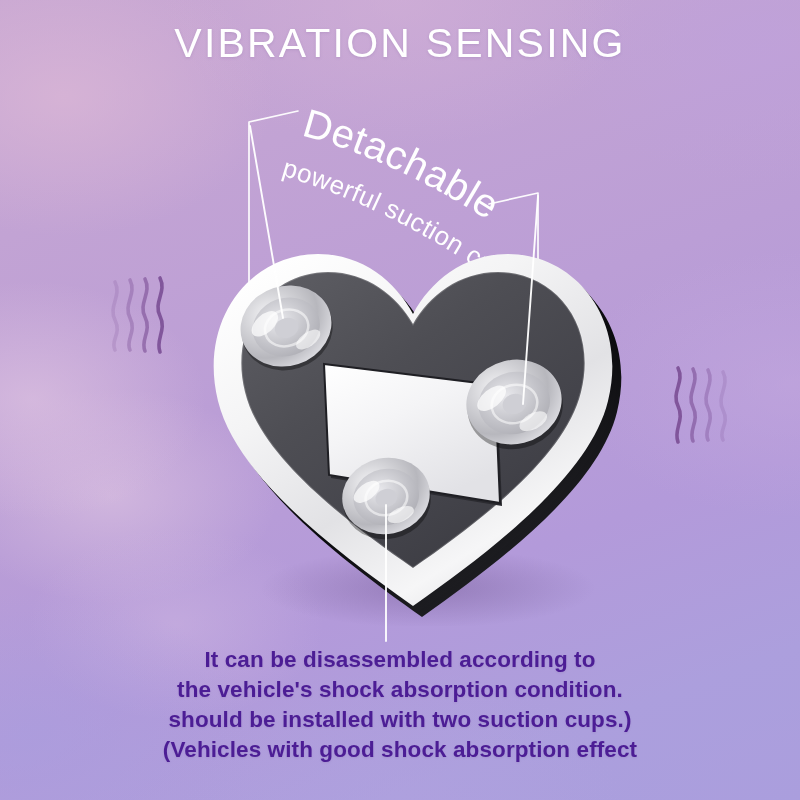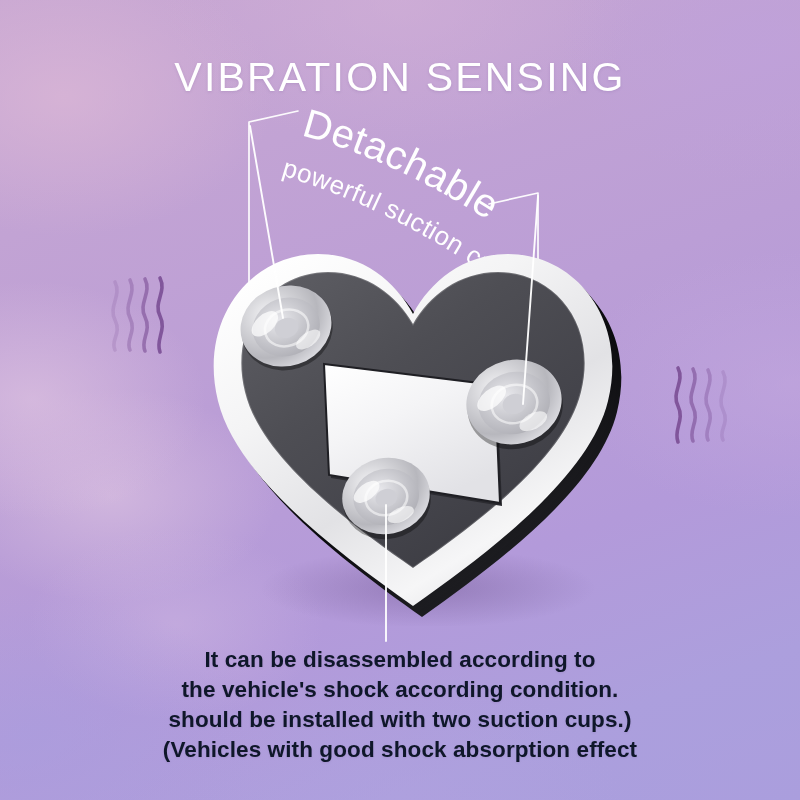--- a/index.html
+++ b/index.html
@@ -55,21 +55,21 @@
     background:
       radial-gradient(ellipse 330px 200px at 3% 92%,  rgba(168,158,222,0.60) 0%, rgba(168,158,222,0) 72%),
       radial-gradient(ellipse 300px 180px at 50% 100%,rgba(176,162,223,0.50) 0%, rgba(176,162,223,0) 74%),
       radial-gradient(ellipse 280px 170px at 97% 95%, rgba(172,158,221,0.55) 0%, rgba(172,158,221,0) 74%),
       radial-gradient(ellipse 200px 130px at 22% 78%, rgba(214,190,228,0.40) 0%, rgba(214,190,228,0) 74%);
   }
 
   
   #title {
     position: absolute;
-    top: 54px;
+    top: 20px;
     left: 0;
     width: 800px;
     text-align: center;
     color: #ffffff;
     font-size: 41px;
     font-weight: 300;
     letter-spacing: 2.2px;
     white-space: nowrap;
     text-shadow: 0 1px 3px rgba(120,90,150,0.22);
   }
@@ -129,21 +129,21 @@
 
   
   #body-copy {
     position: absolute;
     left: 0;
     top: 645px;
     width: 800px;
     text-align: center;
   }
   #body-copy .line {
-    color: #0f172a;
+    color: #4c1d95;
     font-size: 22.5px;
     font-weight: 600;
     line-height: 30px;
     letter-spacing: 0.1px;
     white-space: nowrap;
     text-shadow: 0 1px 2px rgba(120,90,150,0.18);
   }
 </style>
 </head>
 <body>
@@ -343,18 +343,18 @@
   <svg id="leader-lines" viewBox="0 0 800 800">
     <g stroke="#ffffff" stroke-width="1.9" stroke-linecap="round" fill="none" opacity="0.96">
       <line x1="250" y1="126" x2="283" y2="318"></line>
       <line x1="538" y1="196" x2="523" y2="404"></line>
       <line x1="386" y1="505" x2="386" y2="641"></line>
     </g>
   </svg>
 
   <div id="body-copy">
     <div class="line">It can be disassembled according to</div>
-    <div class="line">the vehicle's shock according condition.</div>
+    <div class="line">the vehicle's shock absorption condition.</div>
     <div class="line">should be installed with two suction cups.)</div>
     <div class="line">(Vehicles with good shock absorption effect</div>
   </div>
 
 </div>
 
 </body></html>

